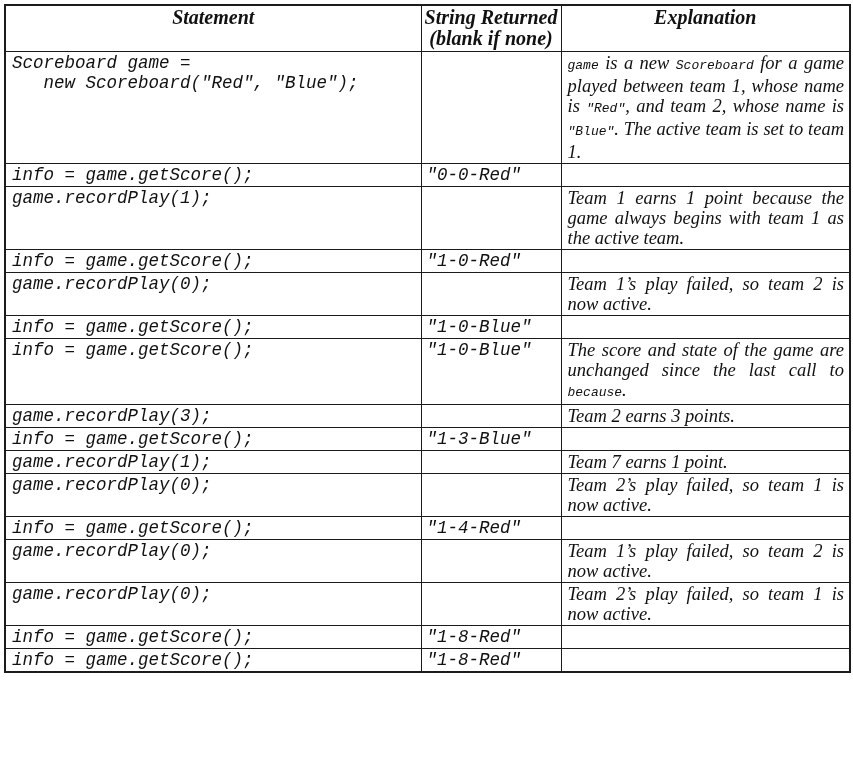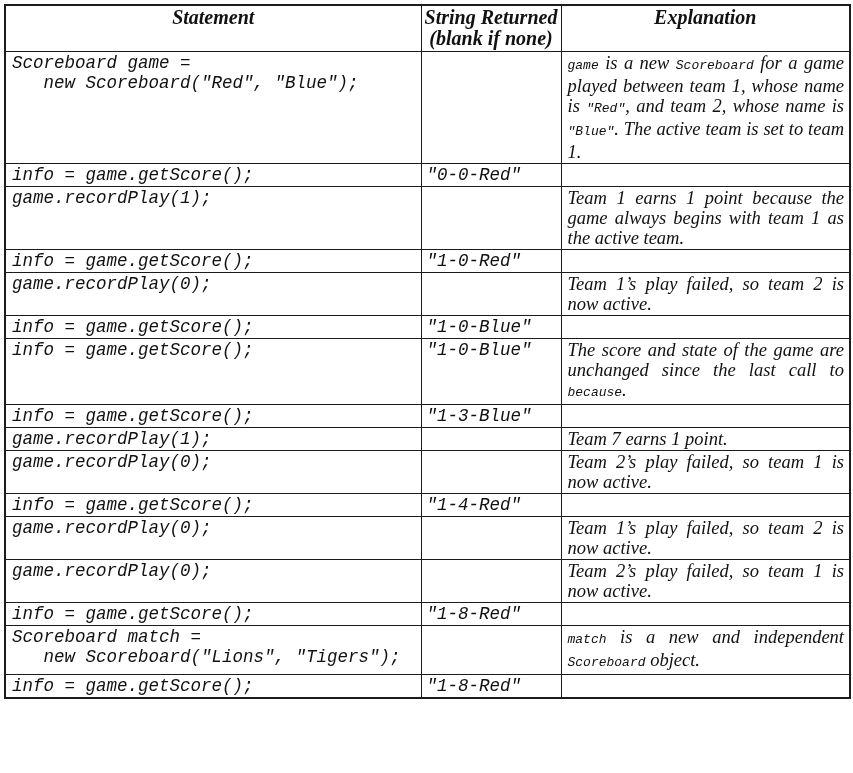--- a/index.html
+++ b/index.html
@@ -114,20 +114,25 @@
           <td class="stmt">info = game.getScore();</td>
           <td class="val">"1-0-Blue"</td>
           <td class="expl"></td>
         </tr>
         <tr>
           <td class="stmt">info = game.getScore();</td>
           <td class="val">"1-0-Blue"</td>
           <td class="expl">The score and state of the game are unchanged since the last call to <span class="code">because</span>.</td>
         </tr>
         <tr>
+          <td class="stmt">game.recordPlay(3);</td>
+          <td class="val"></td>
+          <td class="expl">Team 2 earns 3 points.</td>
+        </tr>
+        <tr>
           <td class="stmt">info = game.getScore();</td>
           <td class="val">"1-3-Blue"</td>
           <td class="expl"></td>
         </tr>
         <tr>
           <td class="stmt">game.recordPlay(1);</td>
           <td class="val"></td>
           <td class="expl">Team 7 earns 1 point.</td>
         </tr>
         <tr>
@@ -149,25 +154,19 @@
           <td class="stmt">game.recordPlay(0);</td>
           <td class="val"></td>
           <td class="expl">Team 2’s play failed, so team 1 is now active.</td>
         </tr>
         <tr>
           <td class="stmt">info = game.getScore();</td>
           <td class="val">"1-8-Red"</td>
           <td class="expl"></td>
         </tr>
         <tr>
-          <td class="stmt">Scoreboard match =
-   new Scoreboard("Lions", "Tigers");</td>
-          <td class="val"></td>
-          <td class="expl"><span class="code">match</span> is a new and independent <span class="code">Scoreboard</span> object.</td>
-        </tr>
-        <tr>
           <td class="stmt">info = game.getScore();</td>
           <td class="val">"1-8-Red"</td>
           <td class="expl"></td>
         </tr>
       </tbody>
   </table>
 </div>
 
 </body></html>

